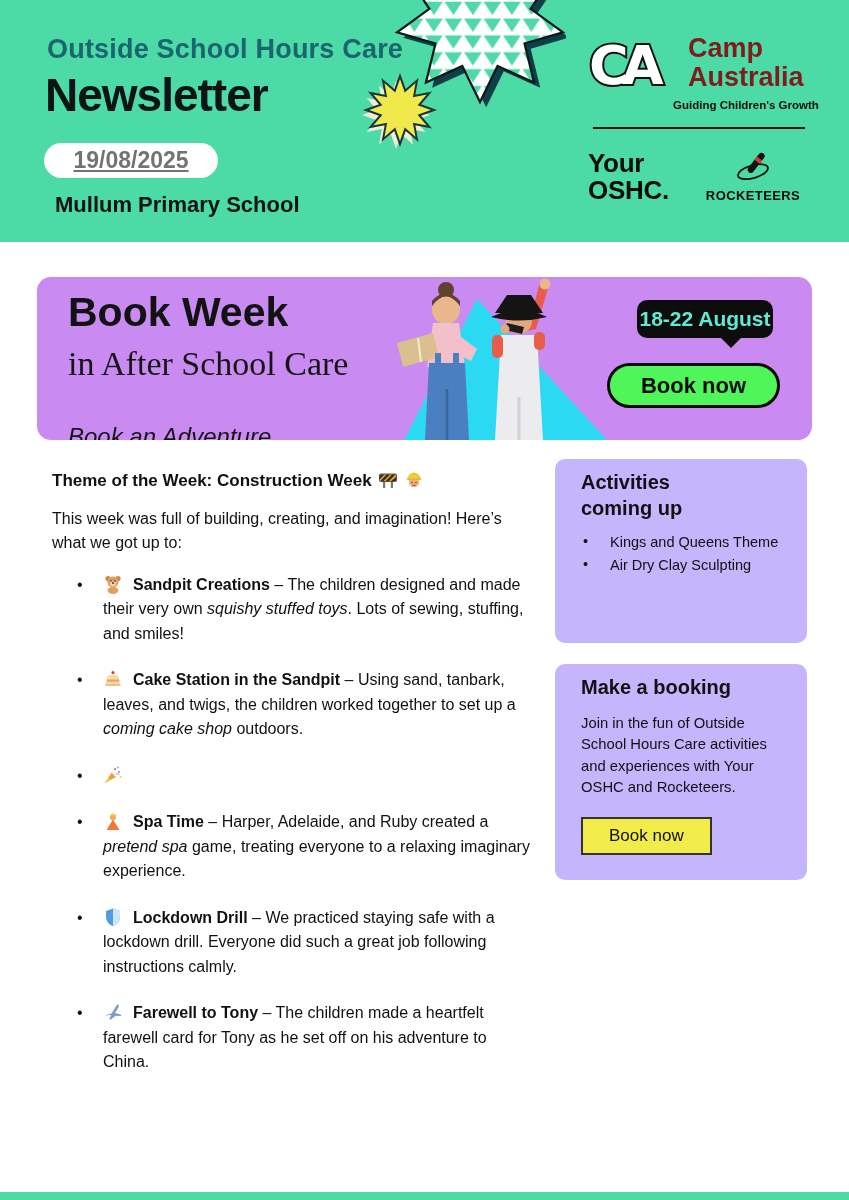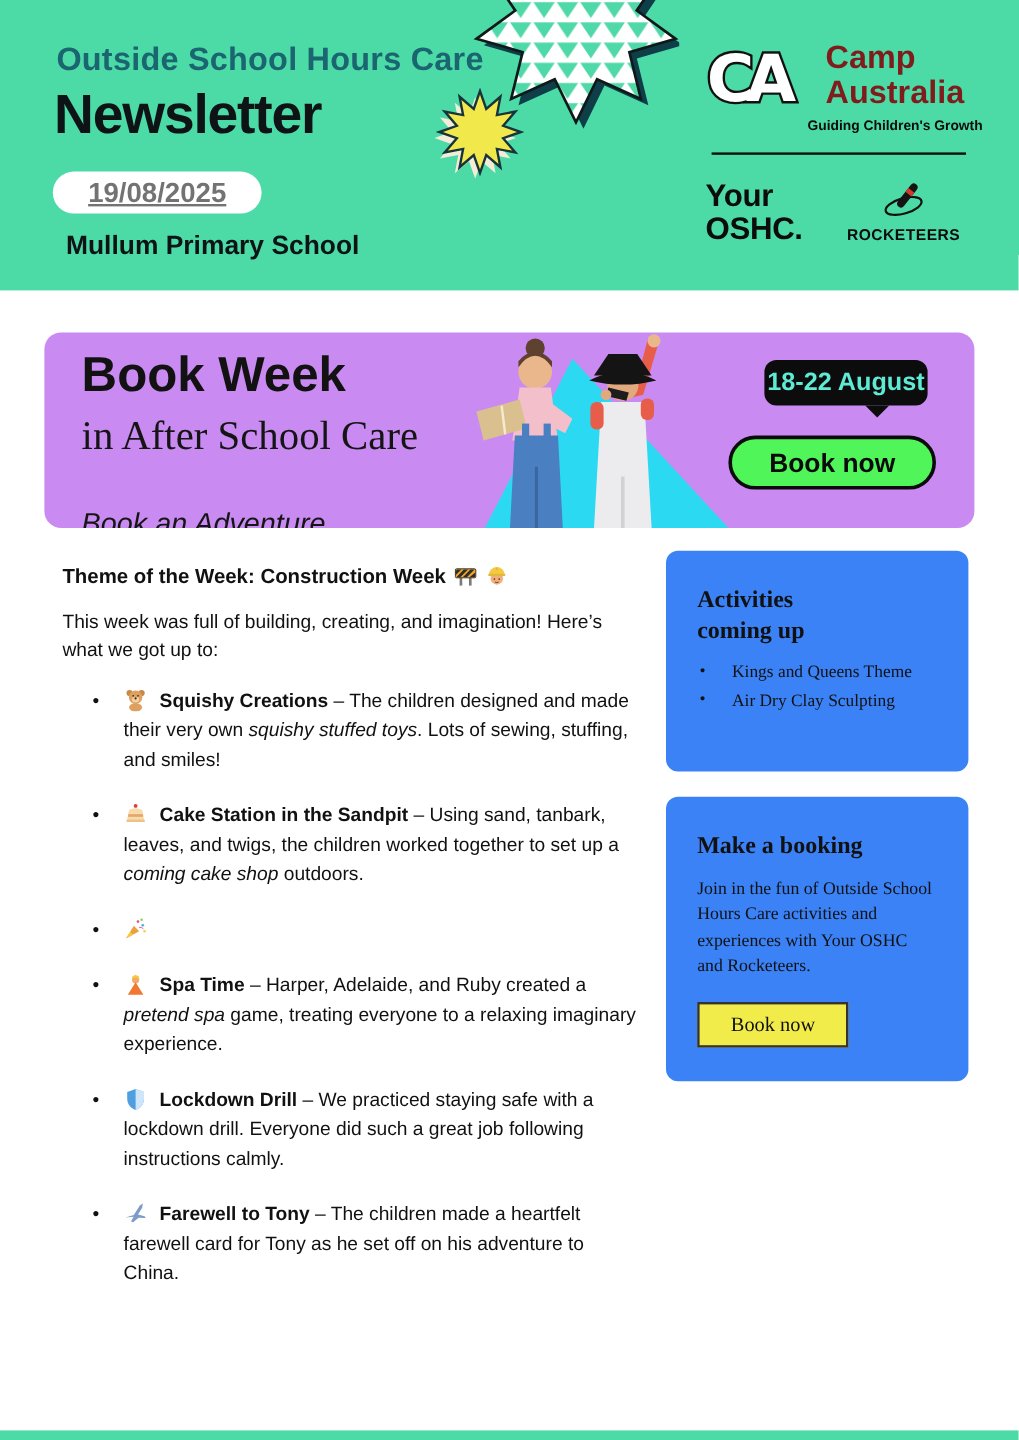--- a/index.html
+++ b/index.html
@@ -46,21 +46,21 @@
   .content-heading .emicon{margin-left:6px;}
   .intro{font-size:16px;line-height:1.5;margin:0 0 18px 0;width:470px;}
   ul.bullets{list-style:none;margin:6px 0 0 0;padding:0;}
   ul.bullets li{position:relative;padding-left:51px;margin-bottom:22px;font-size:16px;line-height:1.53;}
   ul.bullets .bmark{position:absolute;left:25px;top:0;}
   ul.bullets .emicon{margin-right:10px;}
   ul.bullets b{font-weight:700;}
 
   
   .sidebar{position:absolute;left:555px;top:459px;width:252px;}
-  .sbox{background:#3b82f6;border-radius:10px;box-sizing:border-box;padding:28px 26px;font-family:Liberation Serif, serif;}
+  .sbox{background:#c4b5fd;border-radius:10px;box-sizing:border-box;padding:10px 26px;}
   .sbox1{min-height:184px;}
   .sbox2{min-height:216px;margin-top:21px;}
   .sbox h2{margin:0 0 13px 0;font-size:20px;font-weight:700;line-height:1.3;color:#111;}
   ul.slist{list-style:none;margin:0;padding:0;}
   ul.slist li{position:relative;padding-left:29px;font-size:14.5px;margin-bottom:7px;}
   ul.slist .bmark{position:absolute;left:2px;top:-1px;}
   .booking-body{font-size:14.8px;line-height:1.45;margin:0 0 18px 0;}
   .yellow-btn{background:#F2EC4B;border:2px solid #333;font-family:inherit;font-size:17px;color:#111;
               padding:7px 26px;cursor:pointer;}
 
@@ -186,21 +186,21 @@
     <ul class="bullets">
         <li><span class="bmark">•</span><span class="emicon"><svg viewBox="0 0 20 20" width="20" height="20">
               <circle cx="5" cy="4.5" r="2.6" fill="#c9884a"></circle>
               <circle cx="15" cy="4.5" r="2.6" fill="#c9884a"></circle>
               <circle cx="10" cy="8" r="5.6" fill="#dda05f"></circle>
               <ellipse cx="10" cy="10" rx="3" ry="2.4" fill="#f3d2a2"></ellipse>
               <circle cx="8" cy="6.8" r="0.7" fill="#3a2410"></circle>
               <circle cx="12" cy="6.8" r="0.7" fill="#3a2410"></circle>
               <circle cx="10" cy="9" r="0.9" fill="#3a2410"></circle>
               <ellipse cx="10" cy="16.5" rx="5.4" ry="3.4" fill="#dda05f"></ellipse>
-            </svg></span><span><b>Squishy Creations</b><span> – The children designed and made their very own </span><i>squishy stuffed toys</i><span>. Lots of sewing, stuffing, and smiles!</span></span></li>
+            </svg></span><span><b>Sandpit Creations</b><span> – The children designed and made their very own </span><i>squishy stuffed toys</i><span>. Lots of sewing, stuffing, and smiles!</span></span></li>
         <li><span class="bmark">•</span><span class="emicon"><svg viewBox="0 0 20 20" width="20" height="20">
               <circle cx="10" cy="3.6" r="1.6" fill="#e23b3b"></circle>
               <path d="M2.5,17 L17.5,17 L15.5,7 Q10,4 4.5,7 Z" fill="#f6dcab"></path>
               <rect x="3.8" y="10.5" width="12.4" height="2.2" fill="#e8a469"></rect>
               <rect x="2.5" y="15" width="15" height="2" fill="#f0c184"></rect>
             </svg></span><span><b>Cake Station in the Sandpit</b><span> – Using sand, tanbark, leaves, and twigs, the children worked together to set up a </span><i>coming cake shop</i><span> outdoors.</span></span></li>
         <li><span class="bmark">•</span><span class="emicon"><svg viewBox="0 0 20 20" width="20" height="20">
               <polygon points="2,18 8.5,7.5 13,12" fill="#e8a33d"></polygon>
               <polygon points="2,18 5.5,12.5 8,15" fill="#f6c945"></polygon>
               <circle cx="12" cy="4" r="1.1" fill="#e84d8a"></circle>

